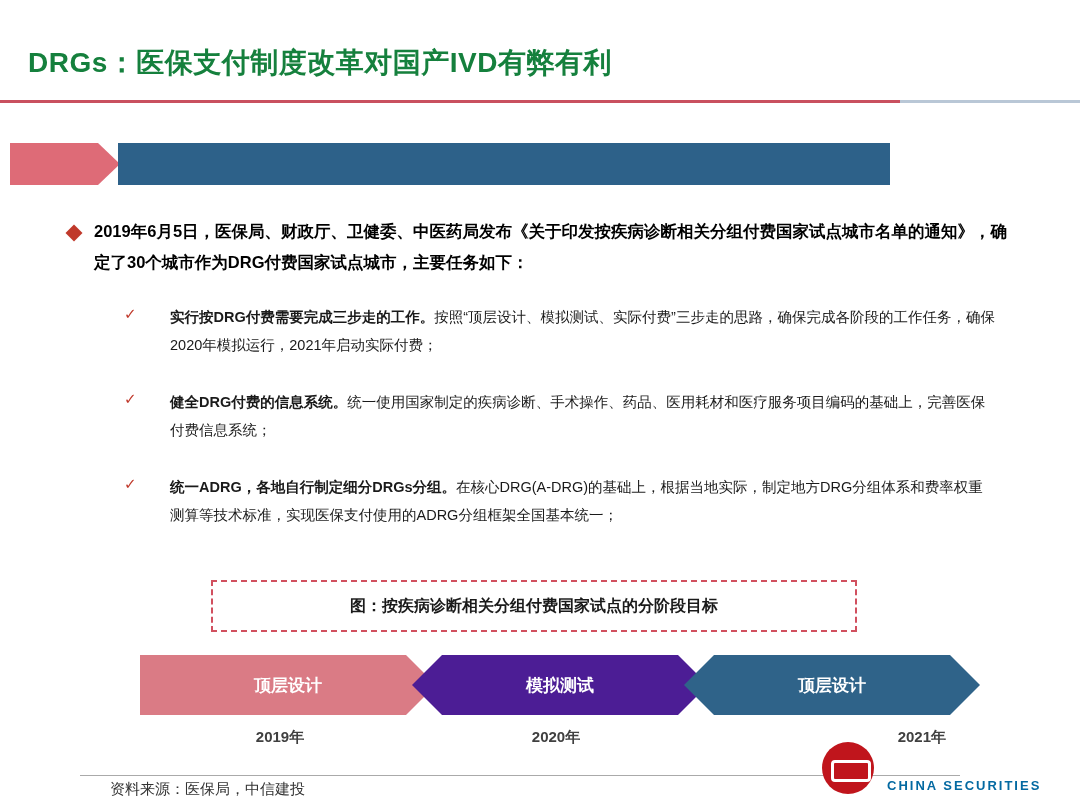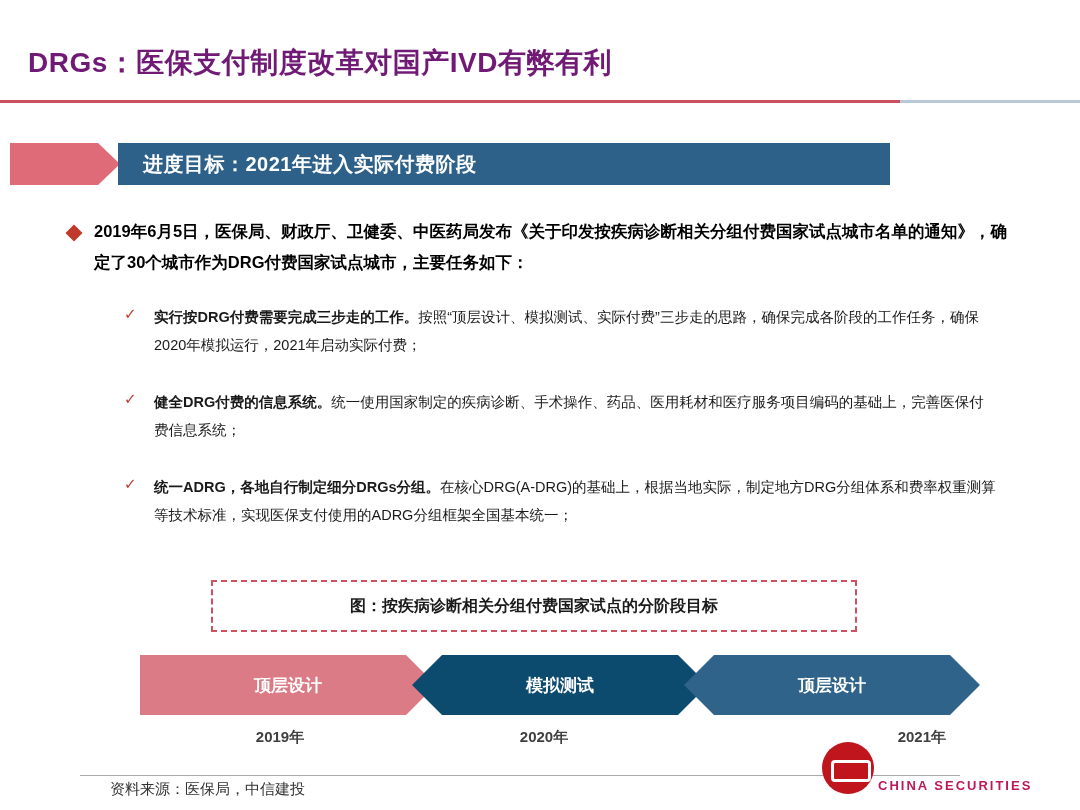--- a/index.html
+++ b/index.html
@@ -12,21 +12,21 @@
     position: relative;
     overflow: hidden;
   }
 
   
   .slide-title {
     position: absolute;
     left: 28px; top: 44px;
     font-size: 28px;
     font-weight: bold;
-    color: #701a75;
+    color: #15803d;
     letter-spacing: 0.5px;
     white-space: nowrap;
   }
   .title-rule {
     position: absolute;
     left: 0; top: 100px;
     width: 900px; height: 3px;
     background: #c9505f;
   }
   .title-rule-right {
@@ -91,21 +91,21 @@
     left: 126px;
     width: 870px;
   }
   .check-mark {
     position: absolute;
     left: -2px; top: 2px;
     color: #c0392b;
     font-size: 15px;
   }
   .check-body {
-    margin-left: 28px;
+    margin-left: 44px;
     font-size: 14.5px;
     line-height: 28px;
     color: #1a1a1a;
   }
   .check-body b { font-weight: bold; }
   .item1 { top: 303px; }
   .item2 { top: 388px; }
   .item3 { top: 473px; }
 
   
@@ -139,39 +139,39 @@
     align-items: center;
     justify-content: center;
   }
   .chev-1 {
     left: 0; width: 296px;
     background: #da7b85;
     clip-path: polygon(0 0, 266px 0, 296px 50%, 266px 100%, 0 100%);
   }
   .chev-2 {
     left: 272px; width: 296px;
-    background: #0c4a6e;
+    background: #4c1d95;
     clip-path: polygon(0 0, 266px 0, 296px 50%, 266px 100%, 30px 100%, 0 50%, 30px 0);
   }
   .chev-3 {
     left: 544px; width: 296px;
     background: #2f6389;
     clip-path: polygon(0 0, 266px 0, 296px 50%, 266px 100%, 30px 100%, 0 50%, 30px 0);
   }
   .chev-years { position: absolute; top: 728px; left: 140px; width: 840px; height: 24px; }
   .chev-year {
     position: absolute; top: 0;
     width: 240px;
     text-align: center;
     font-size: 15px;
     color: #404040;
     font-weight: bold;
   }
   .yr-1 { left: 20px; }
-  .yr-2 { left: 284px; text-align: center; }
+  .yr-2 { left: 296px; text-align: center; }
   .yr-3 { left: 566px; text-align: right; }
 
   
   .source-rule {
     position: absolute;
     left: 80px; top: 775px;
     width: 880px; height: 1px;
     background: #aaaaaa;
   }
   .source-text {
@@ -206,39 +206,38 @@
     position: absolute;
     left: 60px; top: 2px;
     font-size: 27px;
     font-weight: bold;
     color: #c0151c;
     letter-spacing: 1px;
     white-space: nowrap;
   }
   .logo-en {
     position: absolute;
-    left: 56px; top: 38px;
+    left: 65px; top: 38px;
     font-size: 13px;
     font-weight: bold;
-    color: #be185d;
+    color: #0369a1;
     letter-spacing: 2px;
     white-space: nowrap;
   }
 </style>
 </head>
 <body>
 
 <div class="slide-title">DRGs：医保支付制度改革对国产IVD有弊有利</div>
 <div class="title-rule"></div>
 <div class="title-rule-right"></div>
 
 <div class="banner-wrap">
   <div class="banner-arrow"></div>
   <div class="banner-bar"></div>
-  <div class="banner-text">进度目标：2021年进入实际付费阶段</div>
 </div>
 
 <div class="lead-bullet"></div>
 <div class="lead-text">2019年6月5日，医保局、财政厅、卫健委、中医药局发布《关于印发按疾病诊断相关分组付费国家试点城市名单的通知》，确定了30个城市作为DRG付费国家试点城市，主要任务如下：</div>
 
 <div class="check-item item1">
   <span class="check-mark">✓</span>
   <div class="check-body">
     <b>实行按DRG付费需要完成三步走的工作。</b><span>按照“顶层设计、模拟测试、实际付费”三步走的思路，确保完成各阶段的工作任务，确保2020年模拟运行，2021年启动实际付费；</span>
   </div>

